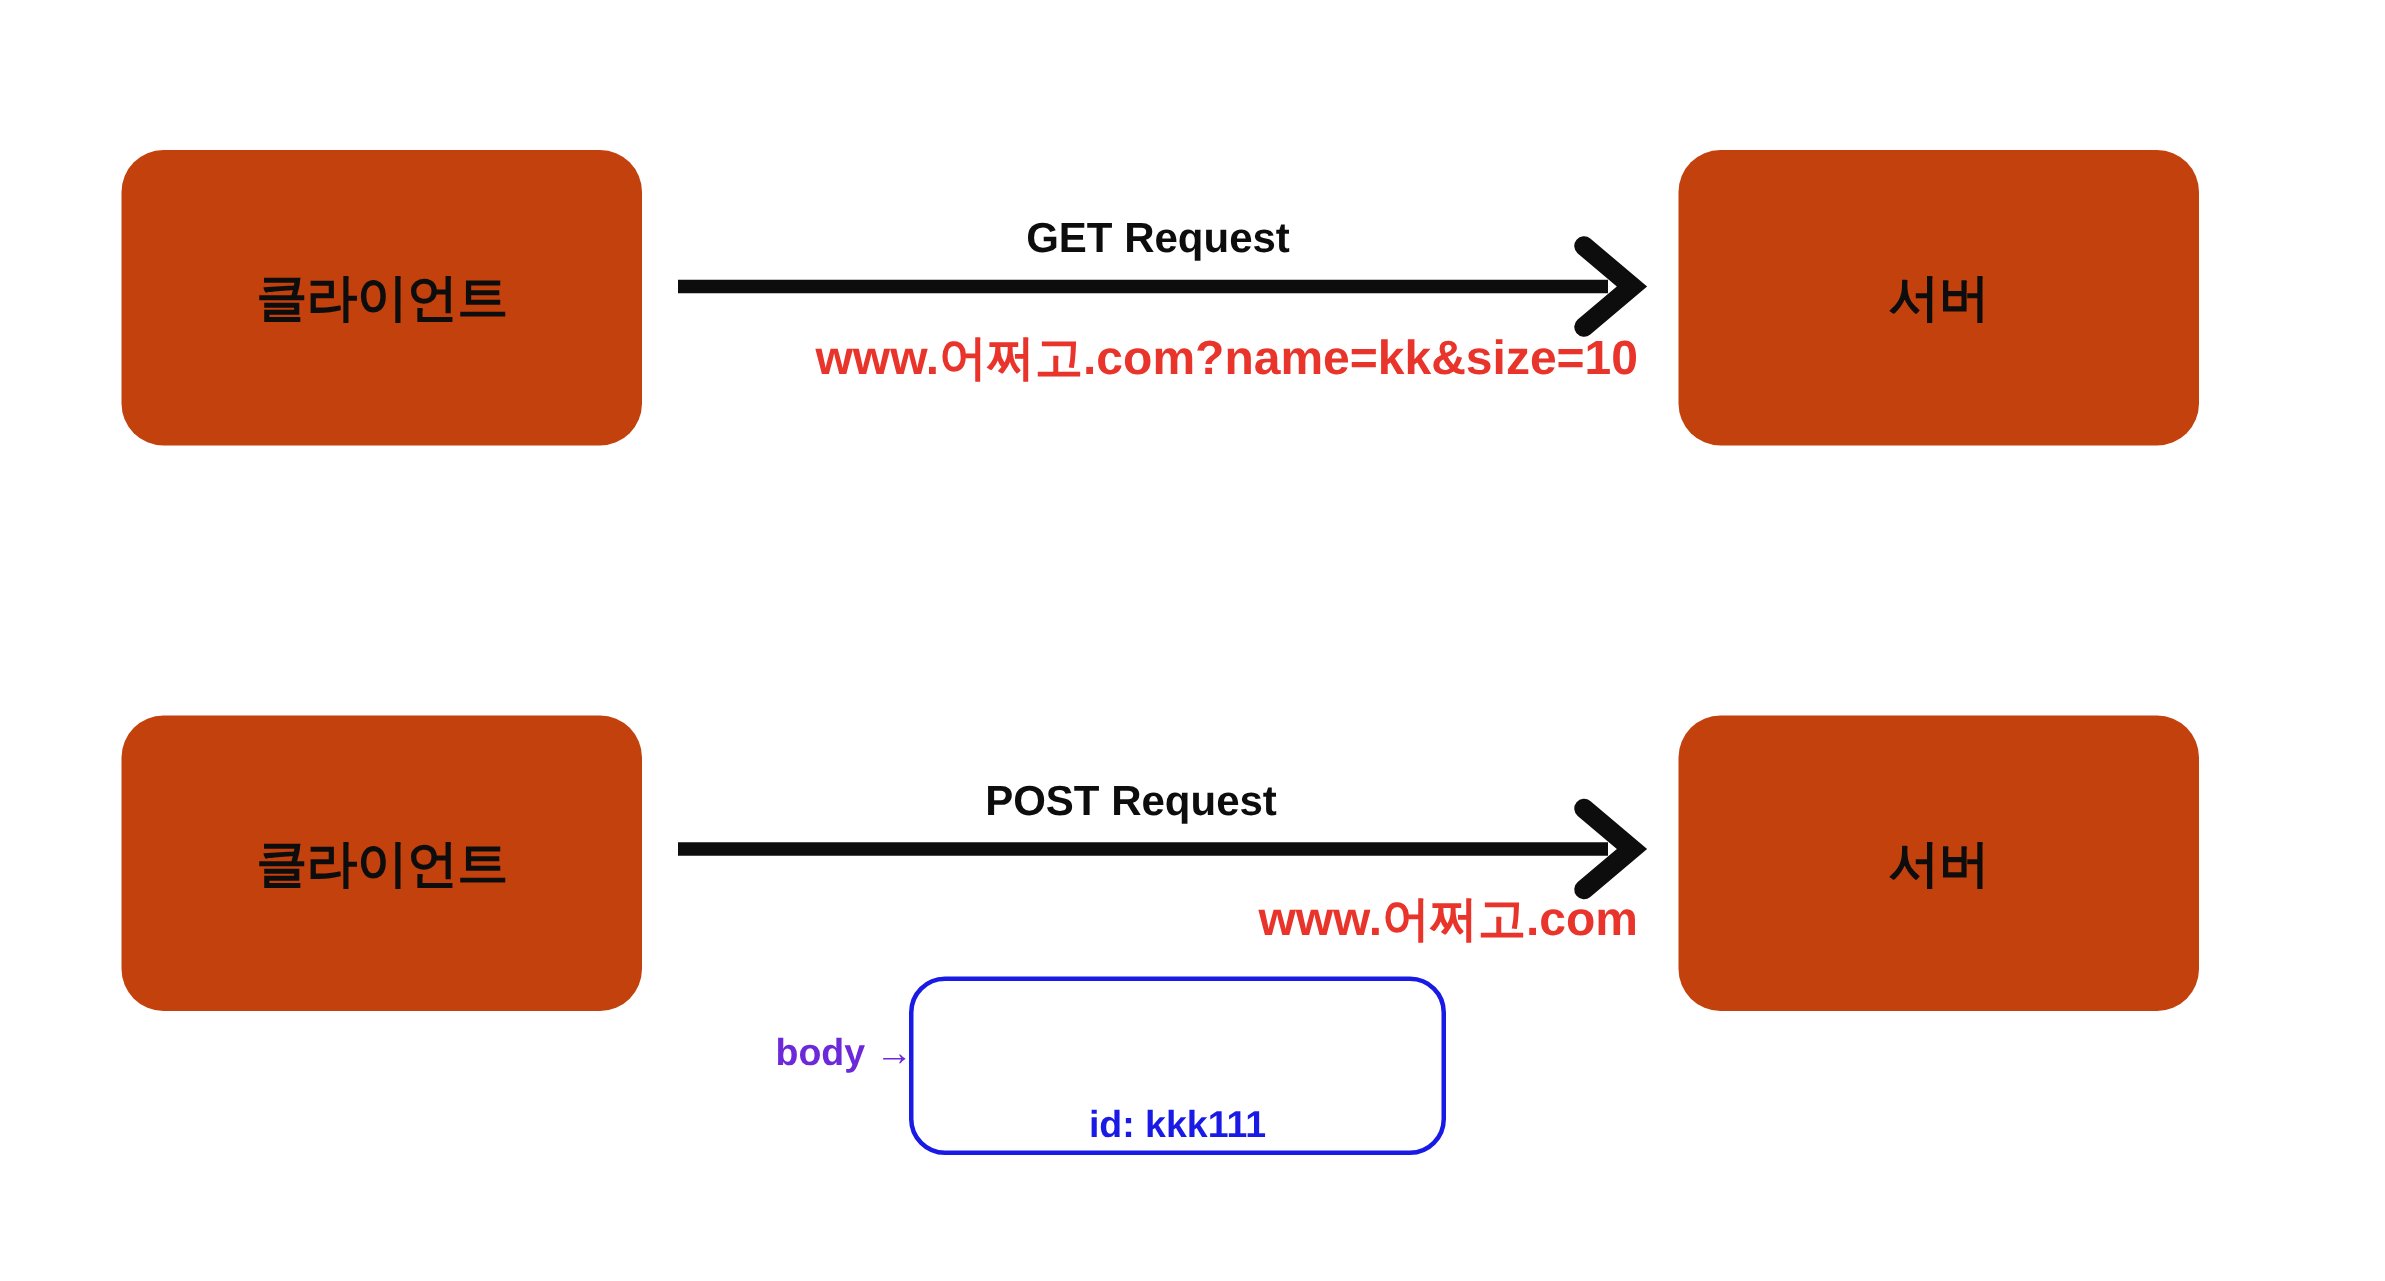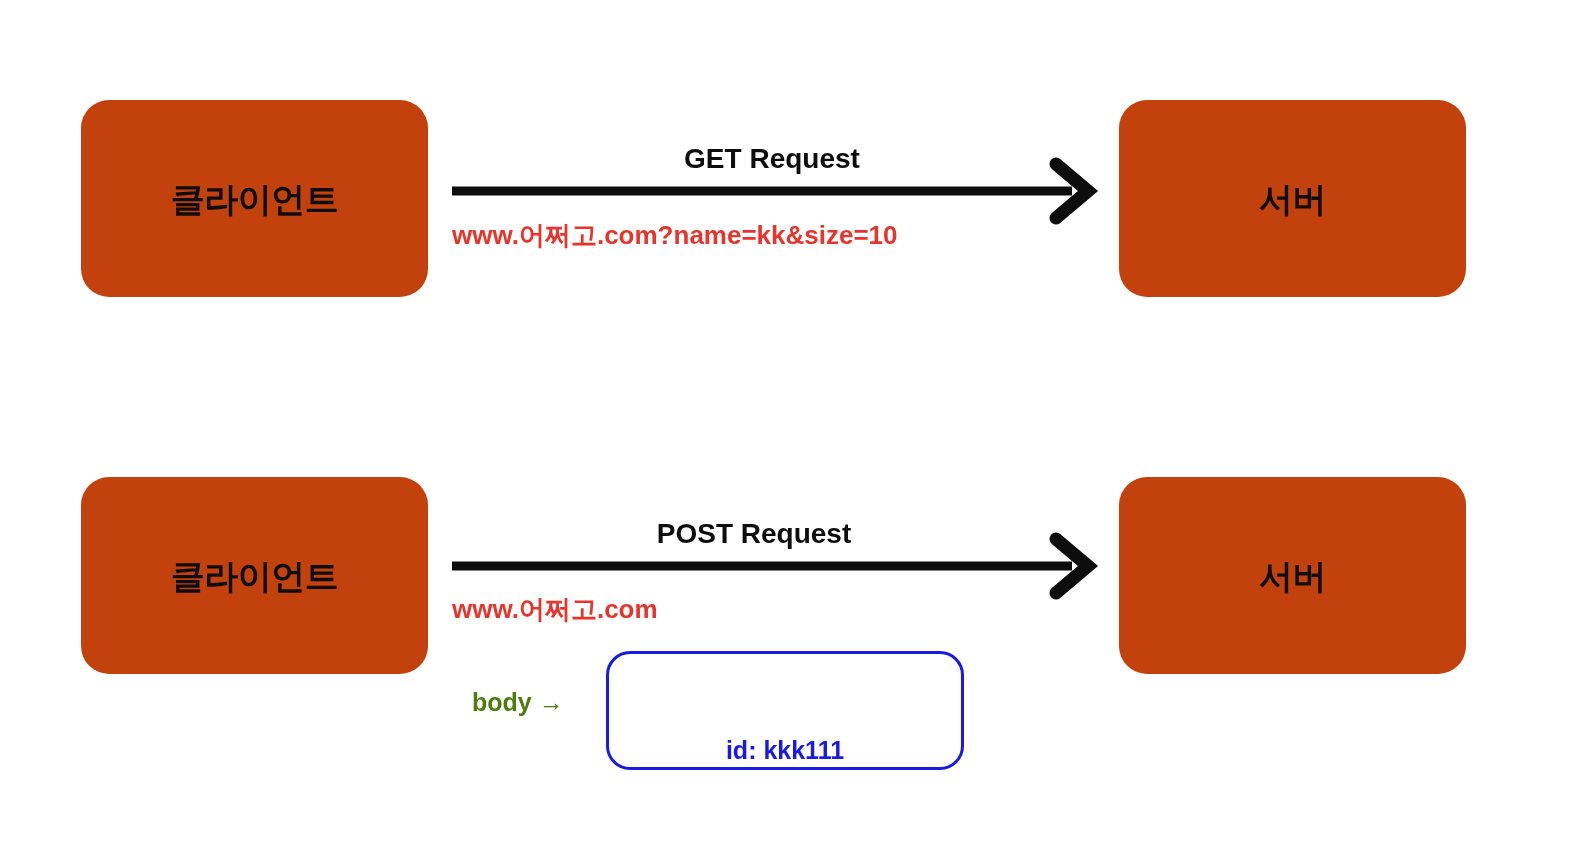--- a/index.html
+++ b/index.html
@@ -67,38 +67,38 @@
     color: #0d0d0d;
     line-height: 1;
     white-space: nowrap;
   }
   #label-get-request  { left: 452px; top: 145px; }
   #label-post-request { left: 434px; top: 520px; }
 
   .url-text {
     position: absolute;
     width: 640px;
-    text-align: left;
-    font-size: 26px;
+    text-align: right;
+    font-size: 32px;
     font-weight: bold;
     color: #e8342a;
     line-height: 1;
     white-space: nowrap;
   }
   #url-get  { left: 452px; top: 222px; }
   #url-post { left: 452px; top: 596px; }
 
   
   #body-label {
     position: absolute;
-    left: 472px;
+    left: 517px;
     top: 690px;
     font-size: 25px;
     font-weight: bold;
-    color: #4d7c0f;
+    color: #6d28d9;
     line-height: 1;
     white-space: nowrap;
   }
 
   #body-box {
     position: absolute;
     left: 606px;
     top: 651px;
     width: 358px;
     height: 119px;

